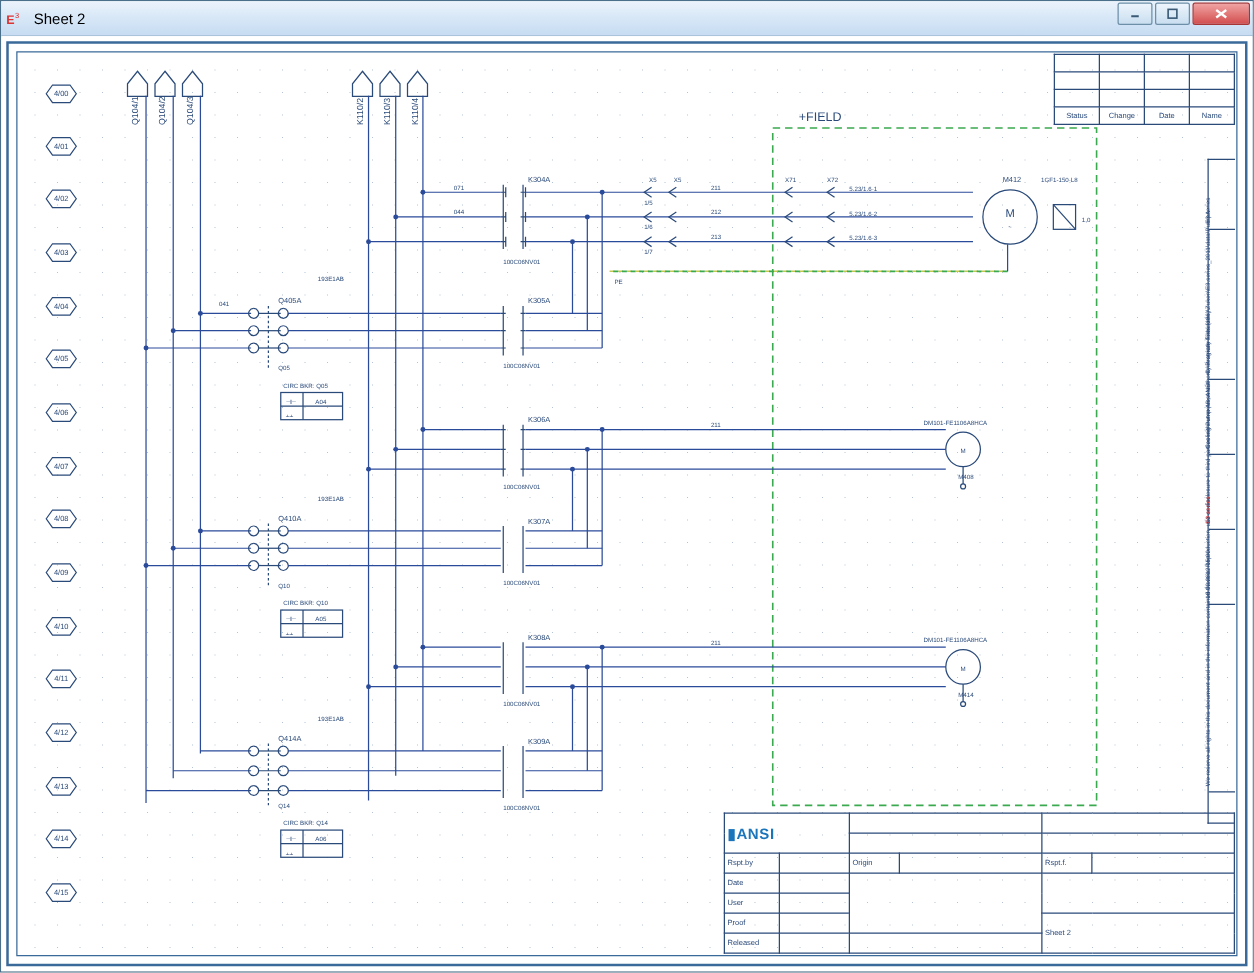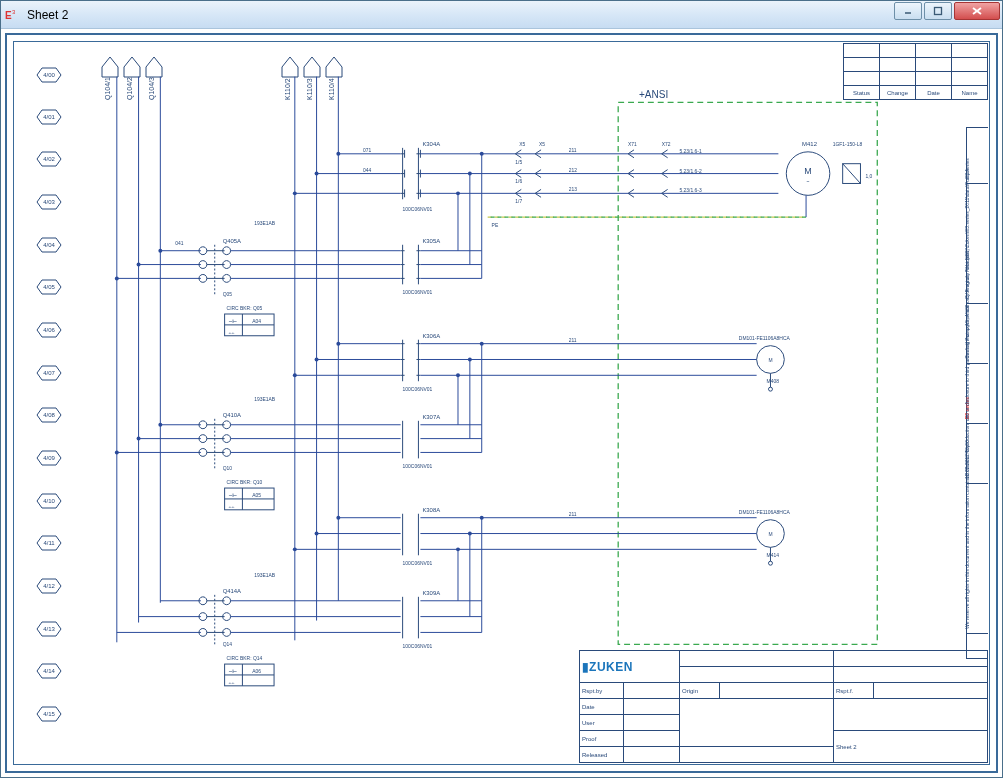--- a/index.html
+++ b/index.html
@@ -165,21 +165,21 @@
             </svg></div>
         <div class="toptag" style="left:282px"><svg width="22" height="30">
               <polygon points="11,2 19,12 19,22 3,22 3,12" class="compbox"></polygon>
               <text class="label" transform="rotate(-90 11 45)" x="11" y="45">K110/3</text>
             </svg></div>
         <div class="toptag" style="left:304px"><svg width="22" height="30">
               <polygon points="11,2 19,12 19,22 3,22 3,12" class="compbox"></polygon>
               <text class="label" transform="rotate(-90 11 45)" x="11" y="45">K110/4</text>
             </svg></div>
 
-        <div class="fieldlabel" style="top:42px;left:620px">+ANSI</div>
+        <div class="fieldlabel" style="top:42px;left:620px">+FIELD</div>
 
         <svg class="schematic" viewBox="0 0 960 720">
 
           <rect x="598" y="56" width="262" height="548" class="greendash"></rect>
 
           <line x1="91" y1="30" x2="91" y2="602" class="bluewire"></line>
           <line x1="113" y1="30" x2="113" y2="582" class="bluewire"></line>
           <line x1="135" y1="30" x2="135" y2="562" class="bluewire"></line>
           <line x1="271" y1="30" x2="271" y2="600" class="bluewire"></line>
           <line x1="293" y1="30" x2="293" y2="580" class="bluewire"></line>
@@ -495,21 +495,21 @@
             </div>
           <div class="cell" style="height:auto;min-height:150px">
               <div class="rot">We reserve all rights in this document and in the information contained therein. Reproduction, use or disclosure to third parties without express authority is strictly forbidden.</div>
             </div>
         </div>
 
         <div class="tb-bottom">
           <table>
             <tbody>
                 <tr>
-                  <td colspan="2" rowspan="2" style="height:32px"><span class="zuken">▮ZUKEN</span></td>
+                  <td colspan="2" rowspan="2" style="height:32px"><span class="zuken">▮ANSI</span></td>
                 <td colspan="2"></td>
                   <td colspan="2"></td>
                 </tr>
             <tr>
                   <td colspan="2"></td>
                   <td colspan="2"></td>
                 </tr>
             <tr>
                   <td style="width:44px">Rspt.by</td>
                   <td style="width:56px"></td>

